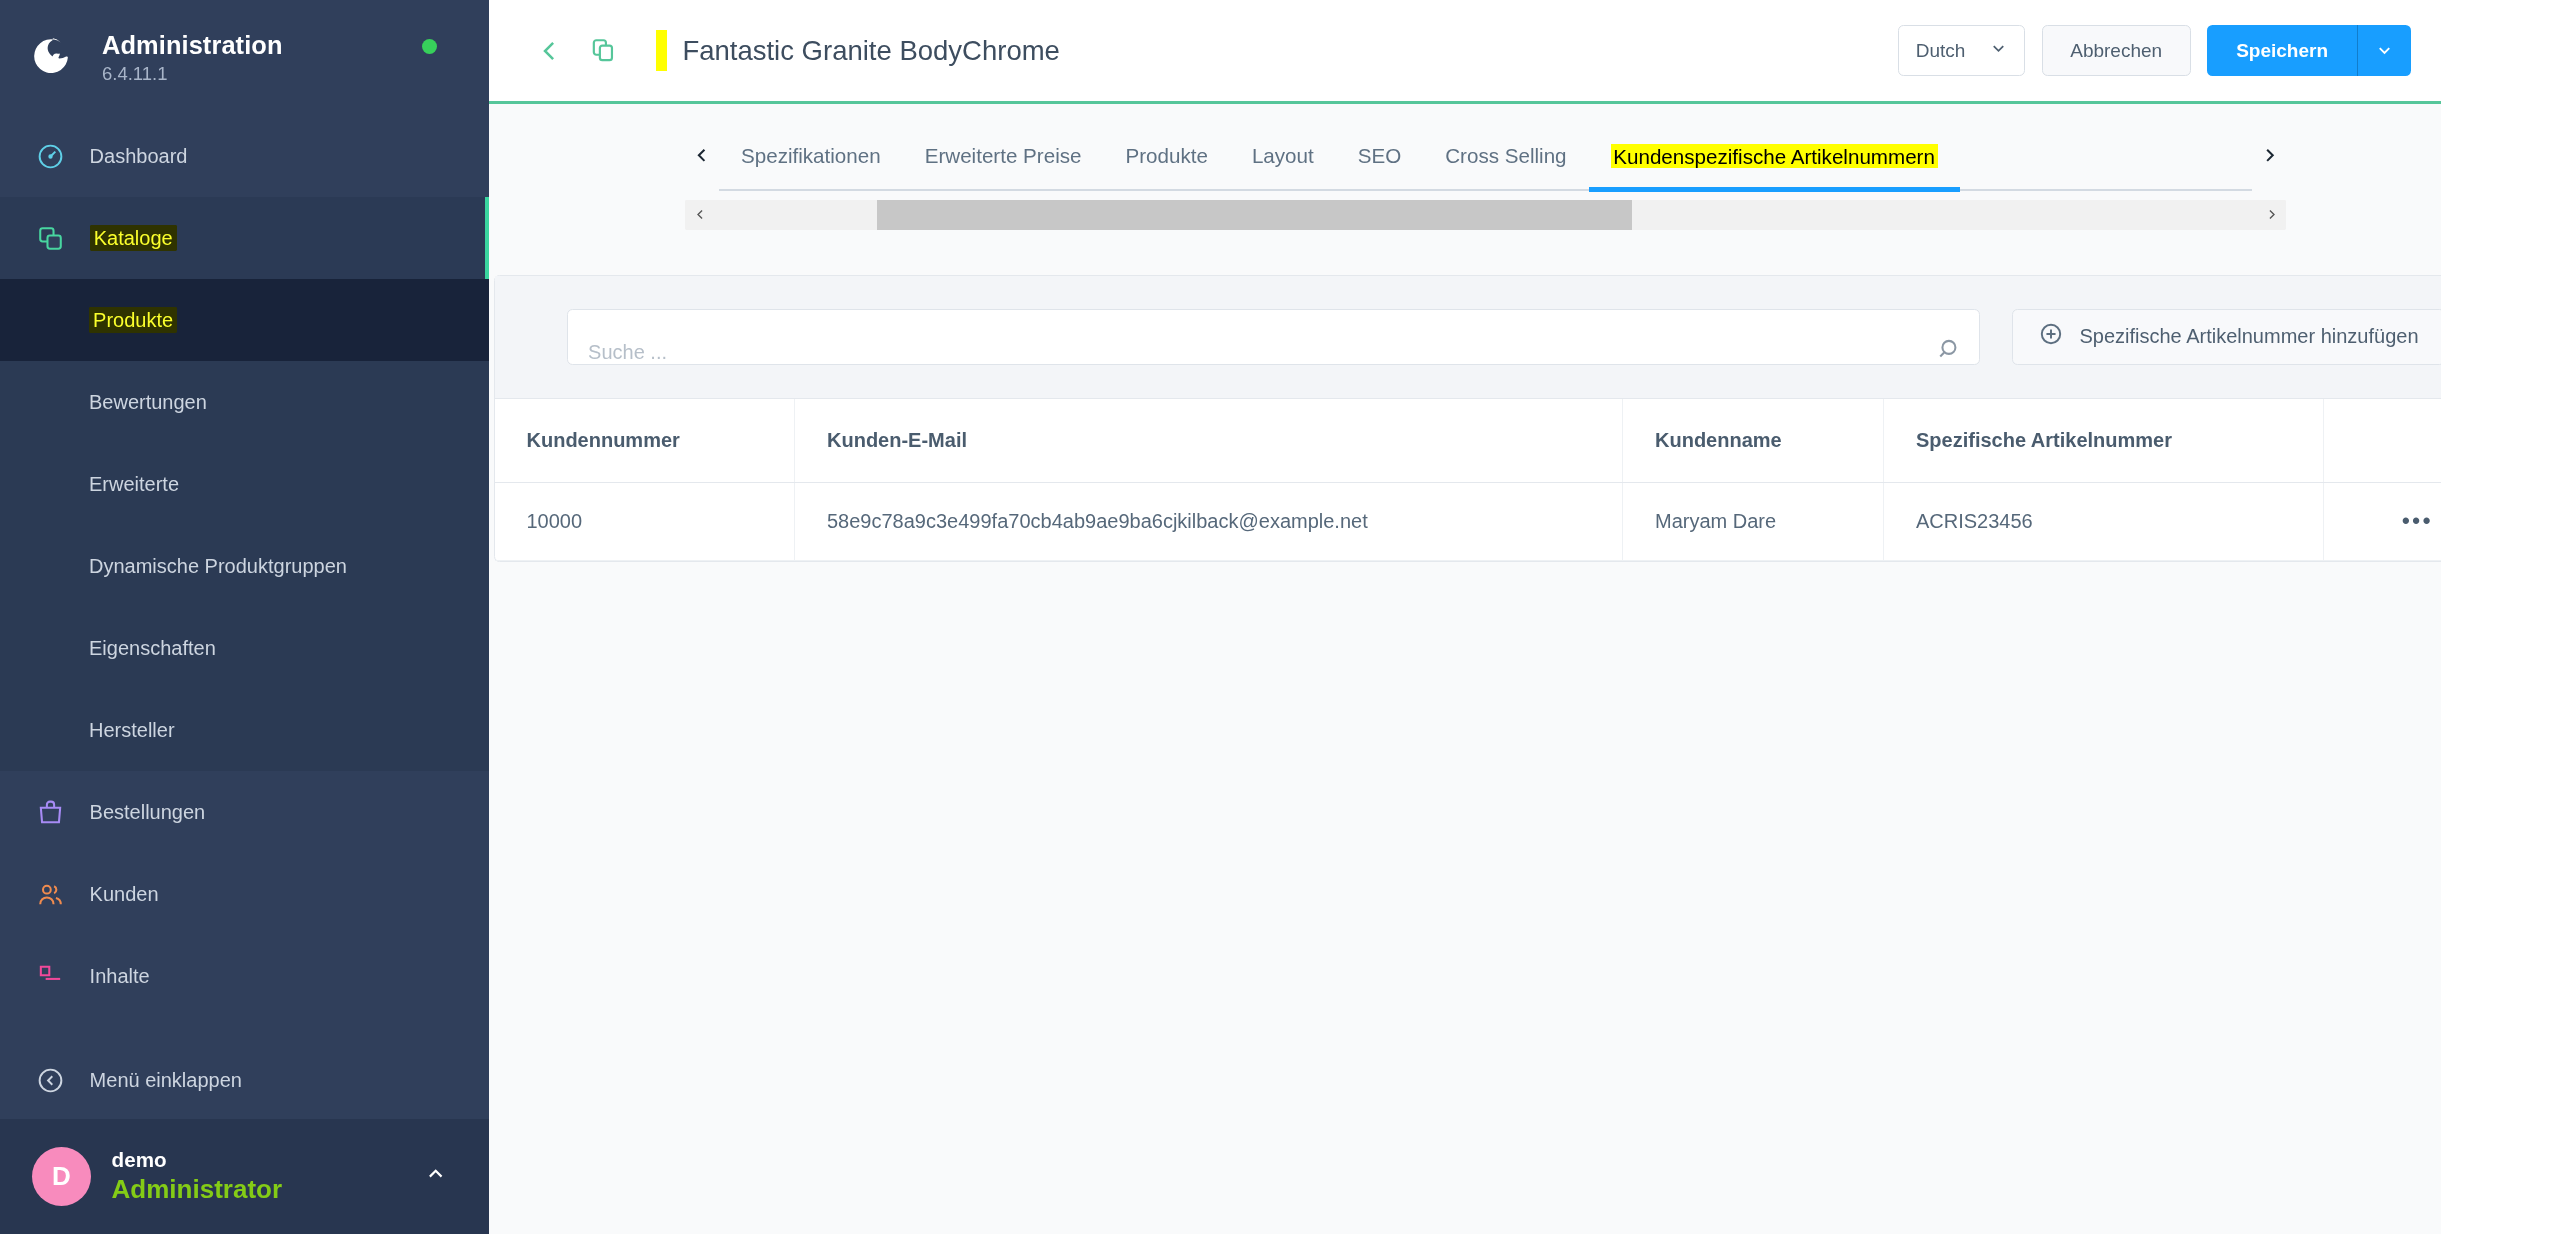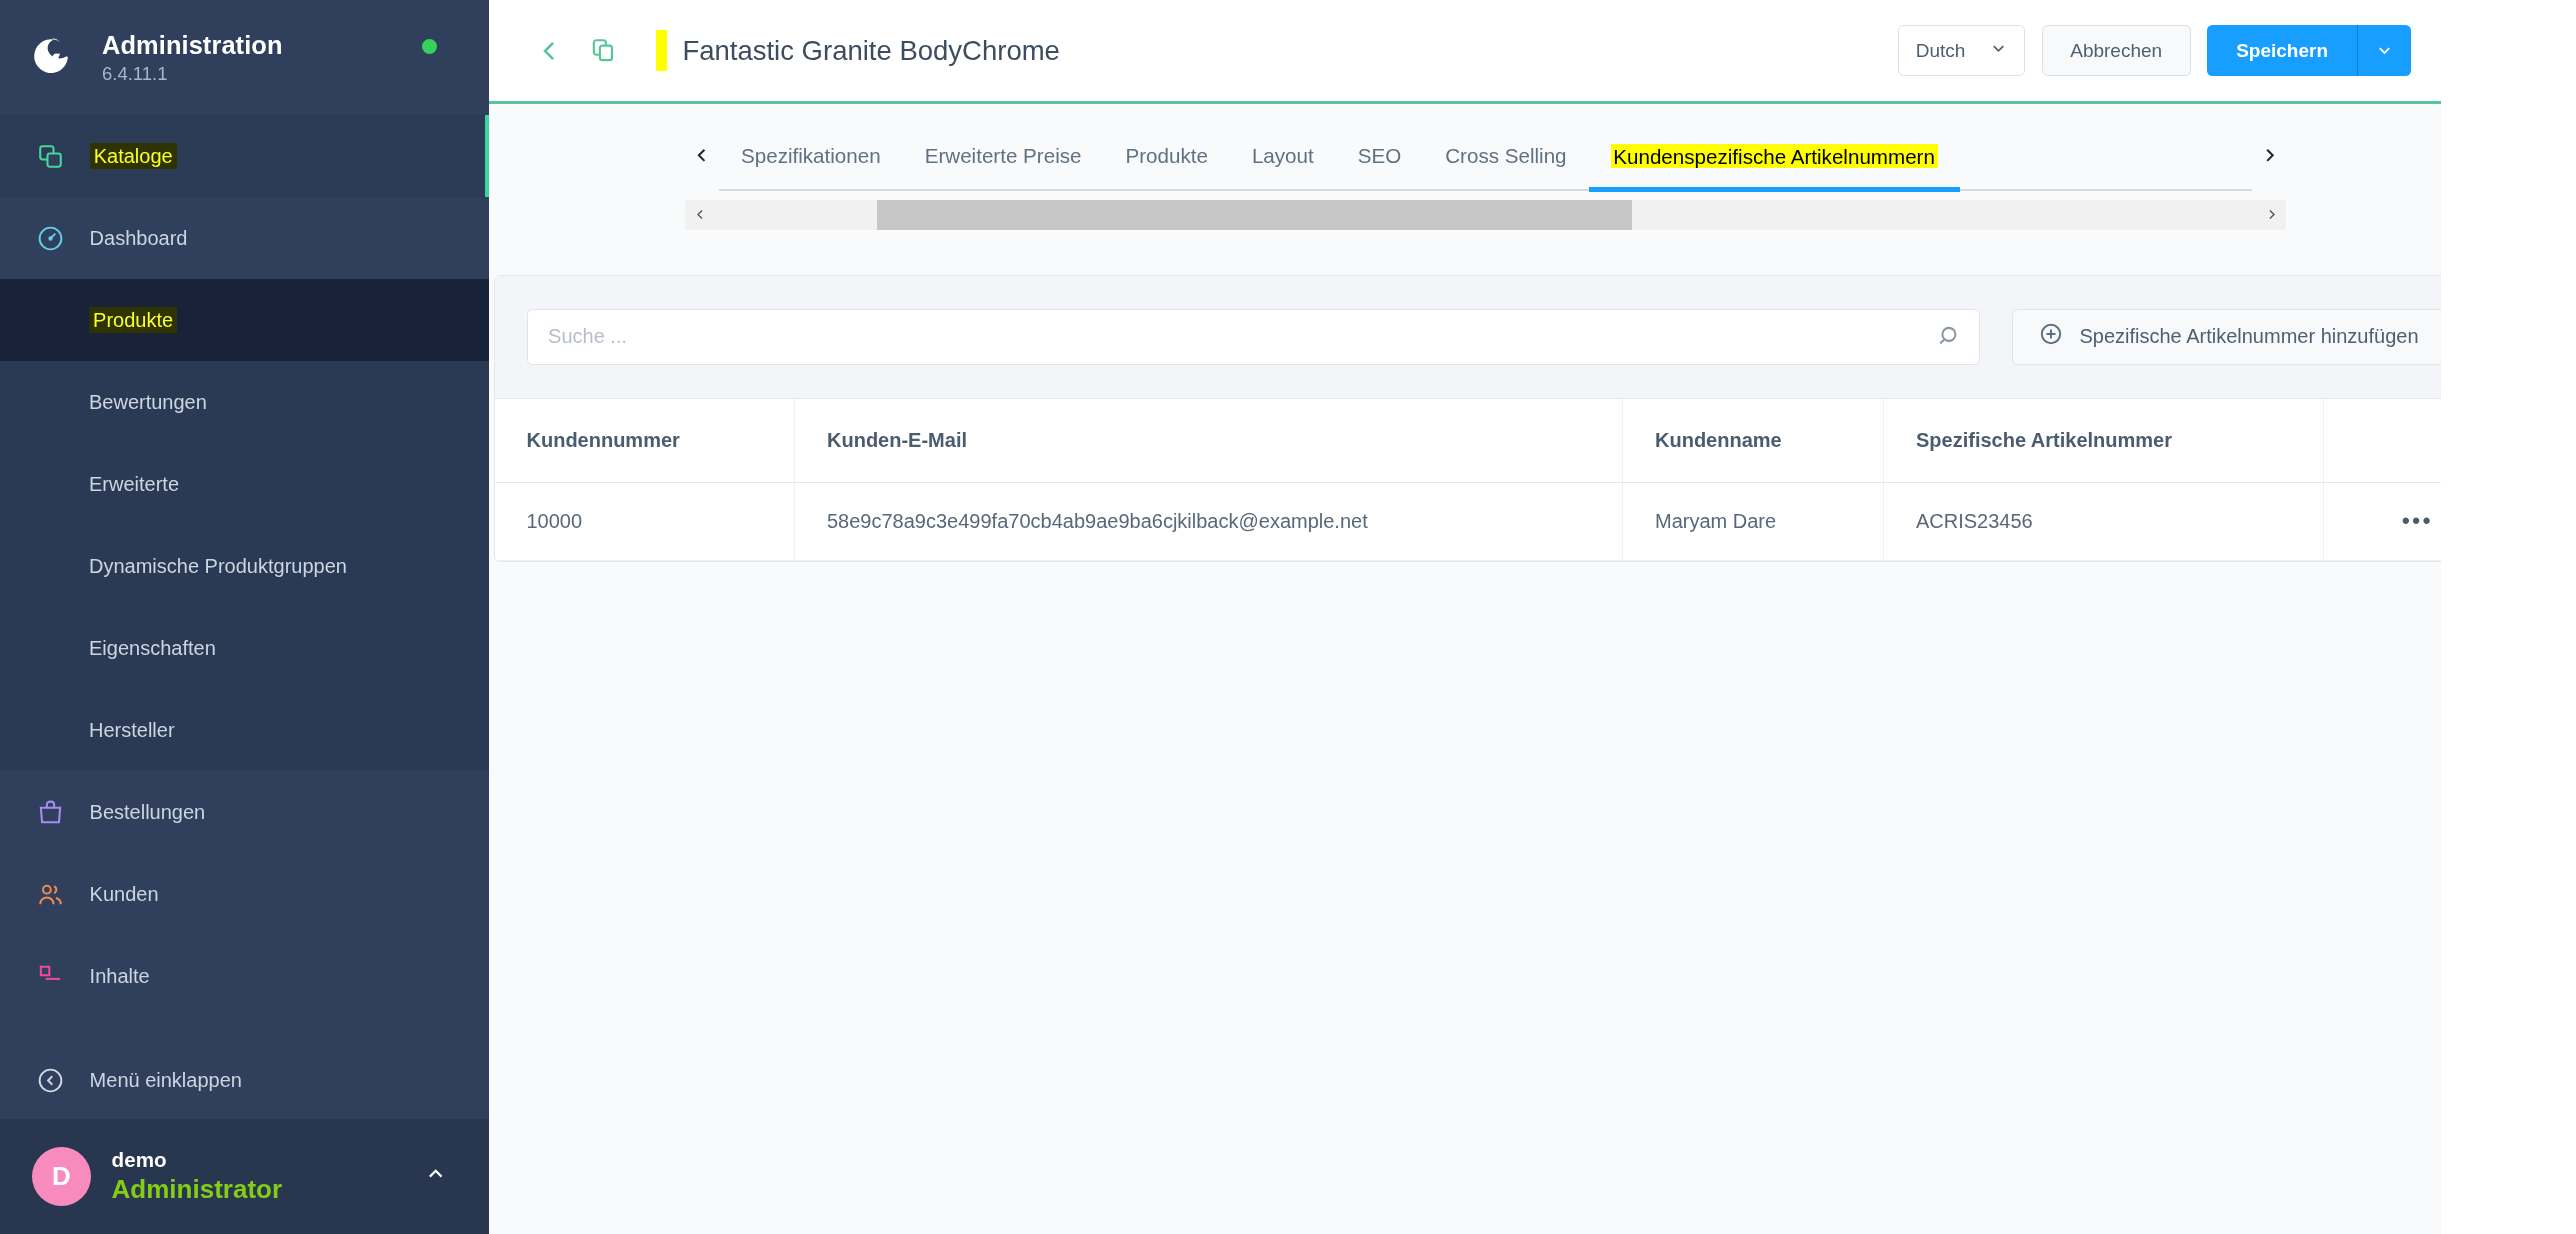--- a/index.html
+++ b/index.html
@@ -197,21 +197,21 @@
     margin-left: 41px;
   }
   .card-toolbar {
     background: #f3f5f8; padding: 33px 32px;
     display: flex; align-items: center; gap: 32px;
     border-bottom: 1.4px solid #e4e8ed;
   }
   .tool-search {
     flex: 1 1 auto; height: 56px; background: #ffffff;
     border: 1.4px solid #dfe4ea; border-radius: 5.5px;
-    display: flex; align-items: center; padding: 0 16.5px 0 20.6px;
+    display: flex; align-items: flex-end; padding: 0 16.5px 0 20.6px; margin-left: 40px;
   }
   .tool-search input {
     flex: 1 1 auto; border: none; outline: none; background: transparent;
     font-size: 20px; color: #4c5a6b; font-family: "Liberation Sans", sans-serif;
   }
   .tool-search input::placeholder { color: #b6bfc9; }
   .btn-add {
     height: 56px; background: #f8f9fb; border: 1.4px solid #dfe4ea; border-radius: 5.5px;
     display: flex; align-items: center; gap: 15px; padding: 0 25px;
     font-size: 20px; color: #4e5f70; cursor: pointer; white-space: nowrap;
@@ -253,39 +253,39 @@
       </span>
       <span class="brand-text">
         <span class="brand-title">Administration</span>
         <span class="brand-version">6.4.11.1</span>
       </span>
       <span class="brand-dot"></span>
     </div>
 
     <nav class="nav">
 
-      <div class="nav-item lvl1 open active-bar">
-        <span class="nav-ico">
-          <svg viewBox="0 0 24 24" width="29" height="29" fill="none" stroke="#48d6a0" stroke-width="1.7">
-            <rect x="3.5" y="3.5" width="11" height="11" rx="2"></rect>
-            <rect x="9.5" y="9.5" width="11" height="11" rx="2" fill="#303f5b"></rect>
-          </svg>
-        </span>
-        <span class="nav-label hl-dark">Kataloge</span>
-      </div>
-
       <div class="nav-item lvl1">
         <span class="nav-ico">
           <svg viewBox="0 0 24 24" width="29" height="29" fill="none" stroke="#5fd0e8" stroke-width="1.6">
             <circle cx="12" cy="12" r="9"></circle>
               <path d="M12 12l4-4"></path>
               <circle cx="12" cy="12" r="1" fill="#5fd0e8"></circle>
           </svg>
         </span>
         <span class="nav-label">Dashboard</span>
+      </div>
+
+      <div class="nav-item lvl1 open active-bar">
+        <span class="nav-ico">
+          <svg viewBox="0 0 24 24" width="29" height="29" fill="none" stroke="#48d6a0" stroke-width="1.7">
+            <rect x="3.5" y="3.5" width="11" height="11" rx="2"></rect>
+            <rect x="9.5" y="9.5" width="11" height="11" rx="2" fill="#303f5b"></rect>
+          </svg>
+        </span>
+        <span class="nav-label hl-dark">Kataloge</span>
       </div>
 
       <div class="nav-item sub active">
         <span class="nav-label hl-dark">Produkte</span>
       </div>
       <div class="nav-item sub sub-group">
         <span class="nav-label">Bewertungen</span>
       </div>
       <div class="nav-item sub sub-group">
         <span class="nav-label">Erweiterte</span>

